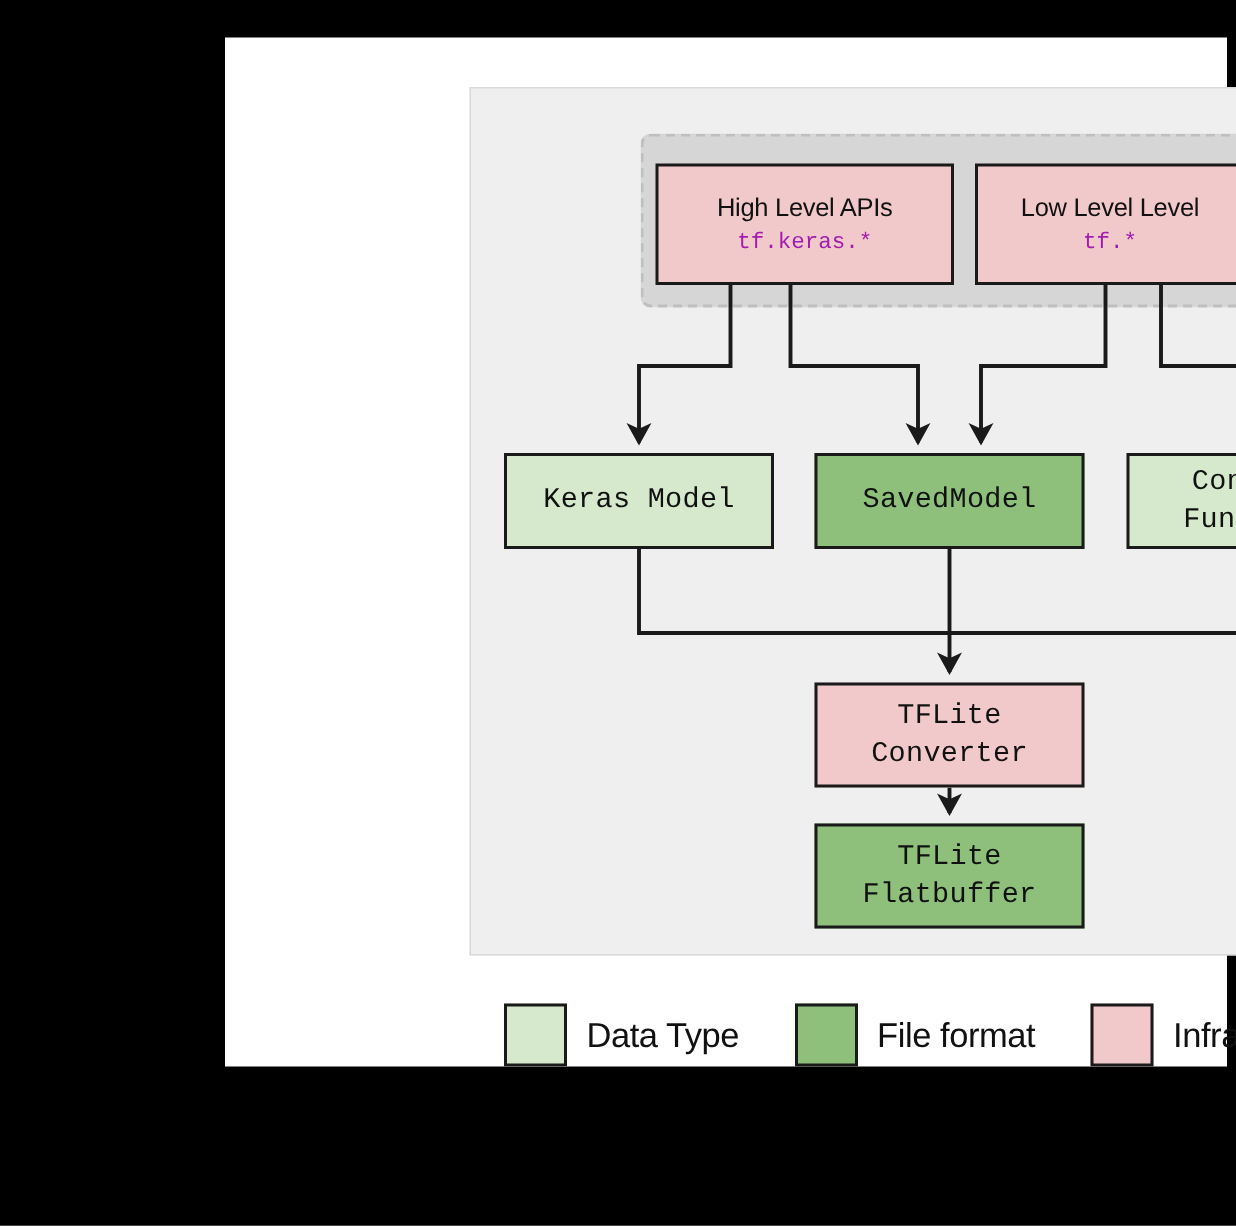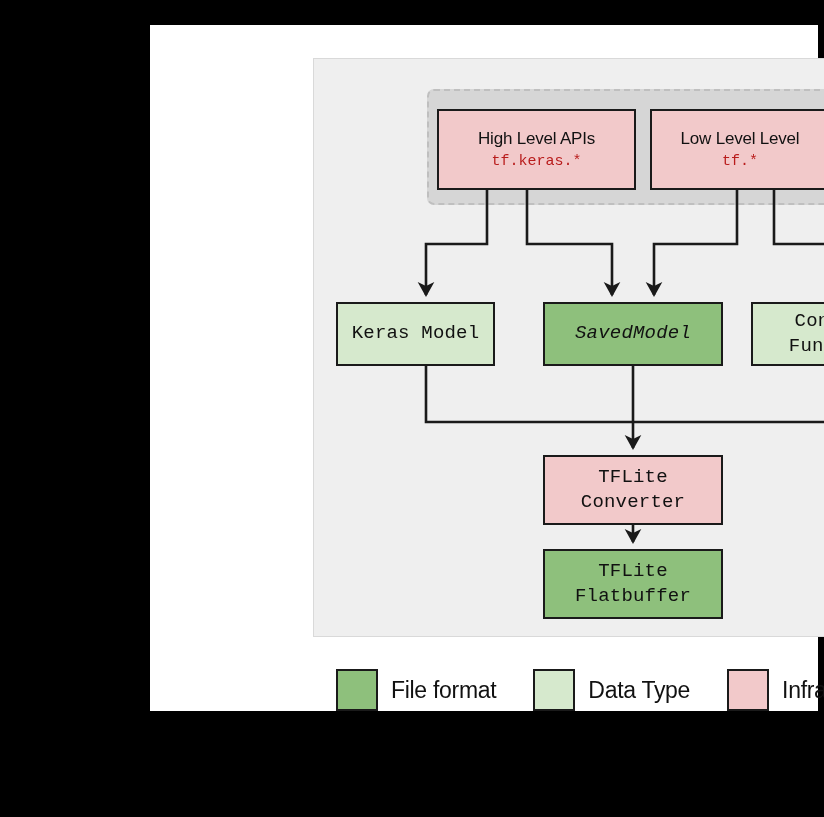--- a/index.html
+++ b/index.html
@@ -80,38 +80,38 @@
   .node-title {
     font-family: "Liberation Sans", sans-serif;
     font-size: 17px;
     font-weight: 400;
     letter-spacing: -0.2px;
     line-height: 1.25;
   }
   .node-sub {
     font-family: "Liberation Mono", monospace;
     font-size: 15px;
-    color: #b91c1c;
+    color: #a21caf;
     line-height: 1.3;
     margin-top: 3px;
   }
   .node-mono {
     font-family: "Liberation Mono", monospace;
     font-size: 19px;
     color: #111111;
     line-height: 1.32;
     letter-spacing: 0.2px;
     white-space: pre-line;
   }
 
   
   #node-high-level-apis { left: 287px; top: 84px;  width: 199px; height: 81px; }
   #node-low-level-apis  { left: 500px; top: 84px;  width: 180px; height: 81px; }
 
-  #node-keras-model        { left: 186px; top: 277px; width: 159px; height: 64px; }
+  #node-keras-model        { left: 186px; top: 277px; width: 180px; height: 64px; }
   #node-saved-model        { left: 393px; top: 277px; width: 180px; height: 64px; }
   #node-concrete-functions { left: 601px; top: 277px; width: 180px; height: 64px; }
 
   #node-tflite-converter   { left: 393px; top: 430px; width: 180px; height: 70px; }
   #node-tflite-flatbuffer  { left: 393px; top: 524px; width: 180px; height: 70px; }
 
   
   #legend {
     position: absolute;
     left: 186px;
@@ -184,47 +184,47 @@
 
   <div id="node-low-level-apis" class="node pink" style="background: rgb(242, 201, 202);">
     <div class="node-title">Low Level Level</div>
     <div class="node-sub">tf.*</div>
   </div>
 
   <div id="node-keras-model" class="node lightgreen" style="background: rgb(214, 233, 205);">
     <div class="node-mono">Keras Model</div>
   </div>
 
-  <div id="node-saved-model" class="node green" style="background: rgb(142, 192, 124); font-style: italic;">
+  <div id="node-saved-model" class="node green" style="background: rgb(142, 192, 124);">
     <div class="node-mono">SavedModel</div>
   </div>
 
   <div id="node-concrete-functions" class="node lightgreen" style="background: rgb(214, 233, 205);">
     <div class="node-mono">Concrete
 Functions</div>
   </div>
 
   <div id="node-tflite-converter" class="node pink" style="background: rgb(242, 201, 202);">
     <div class="node-mono">TFLite
 Converter</div>
   </div>
 
   <div id="node-tflite-flatbuffer" class="node green" style="background: rgb(142, 192, 124);">
     <div class="node-mono">TFLite
 Flatbuffer</div>
   </div>
 
   <div id="legend">
+    <div class="legend-item">
+      <span class="legend-swatch" style="background:#d6e9cd;"></span>
+      <span class="legend-label">Data Type</span>
+    </div>
     <div class="legend-item">
       <span class="legend-swatch" style="background:#8ec07c;"></span>
       <span class="legend-label">File format</span>
     </div>
     <div class="legend-item">
-      <span class="legend-swatch" style="background:#d6e9cd;"></span>
-      <span class="legend-label">Data Type</span>
-    </div>
-    <div class="legend-item">
       <span class="legend-swatch" style="background:#f2c9ca;"></span>
       <span class="legend-label">Infrastructure</span>
     </div>
   </div>
 
 </div>
 
 </body></html>

